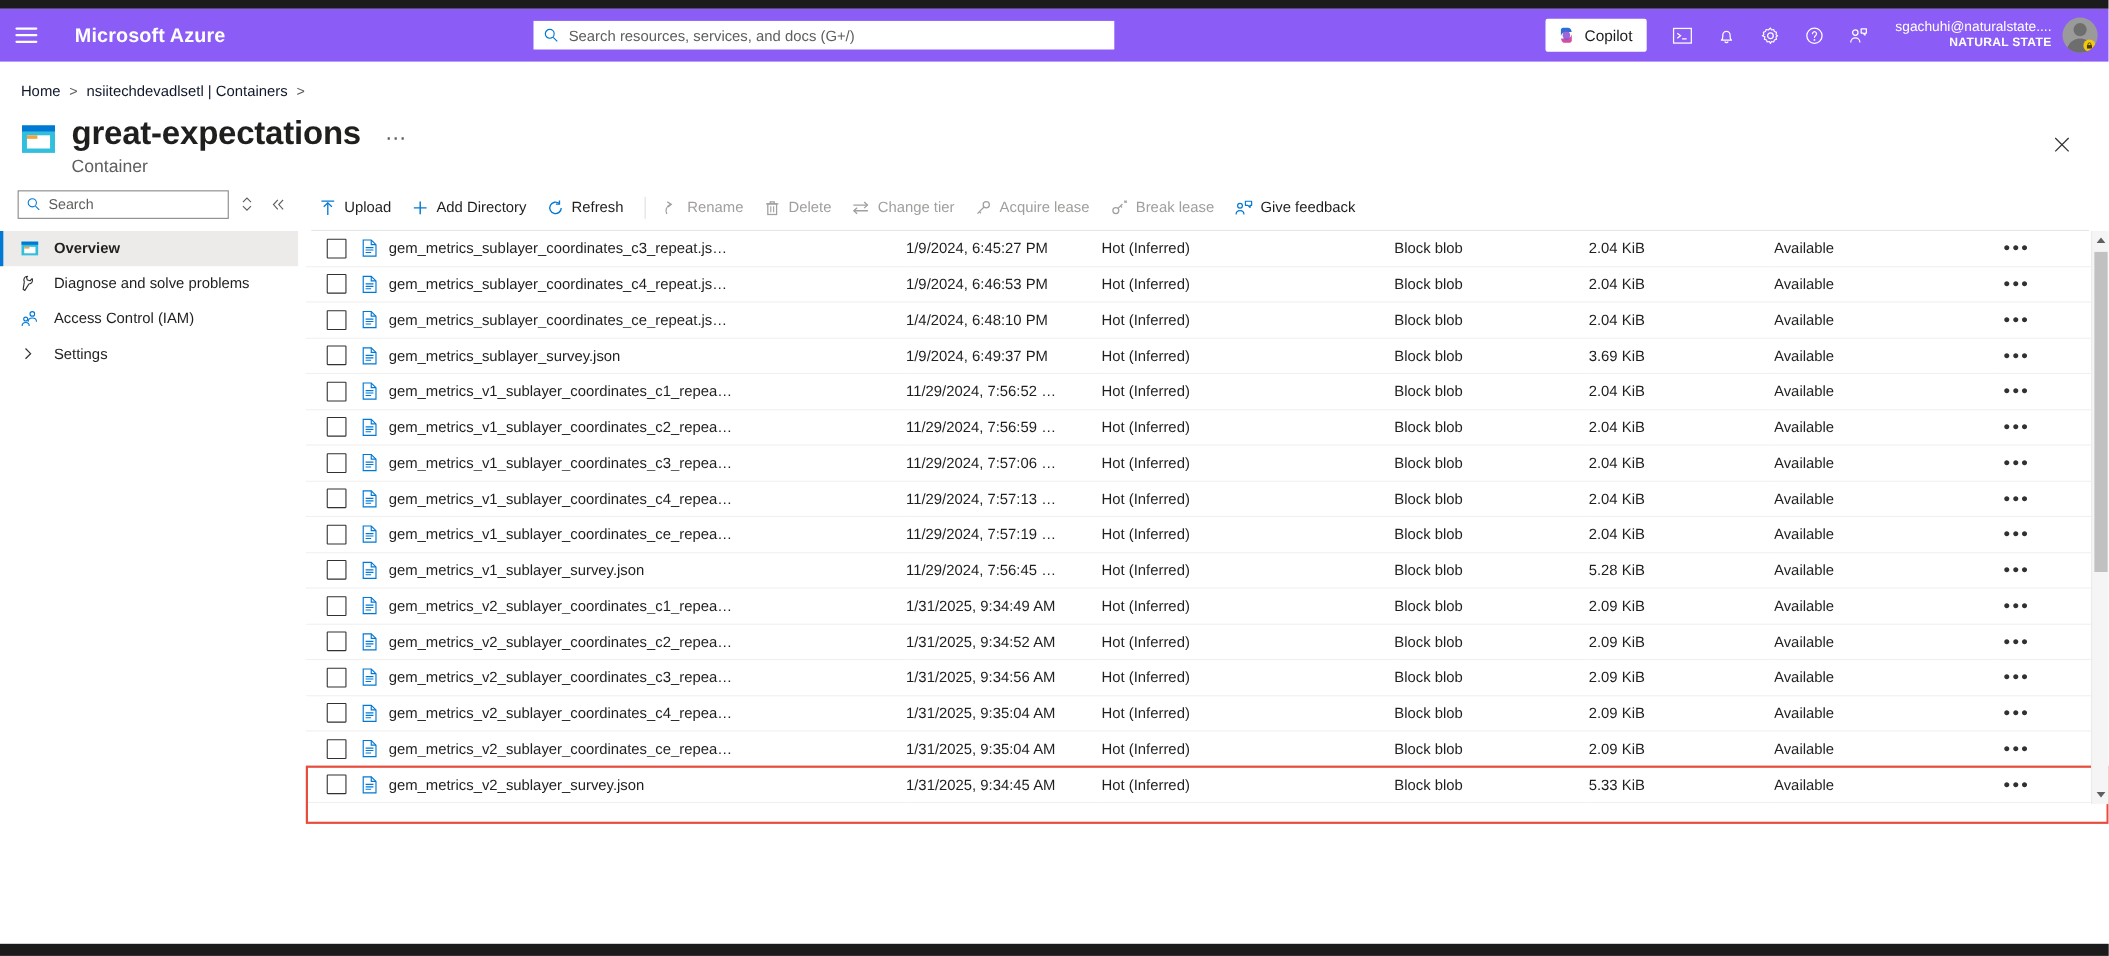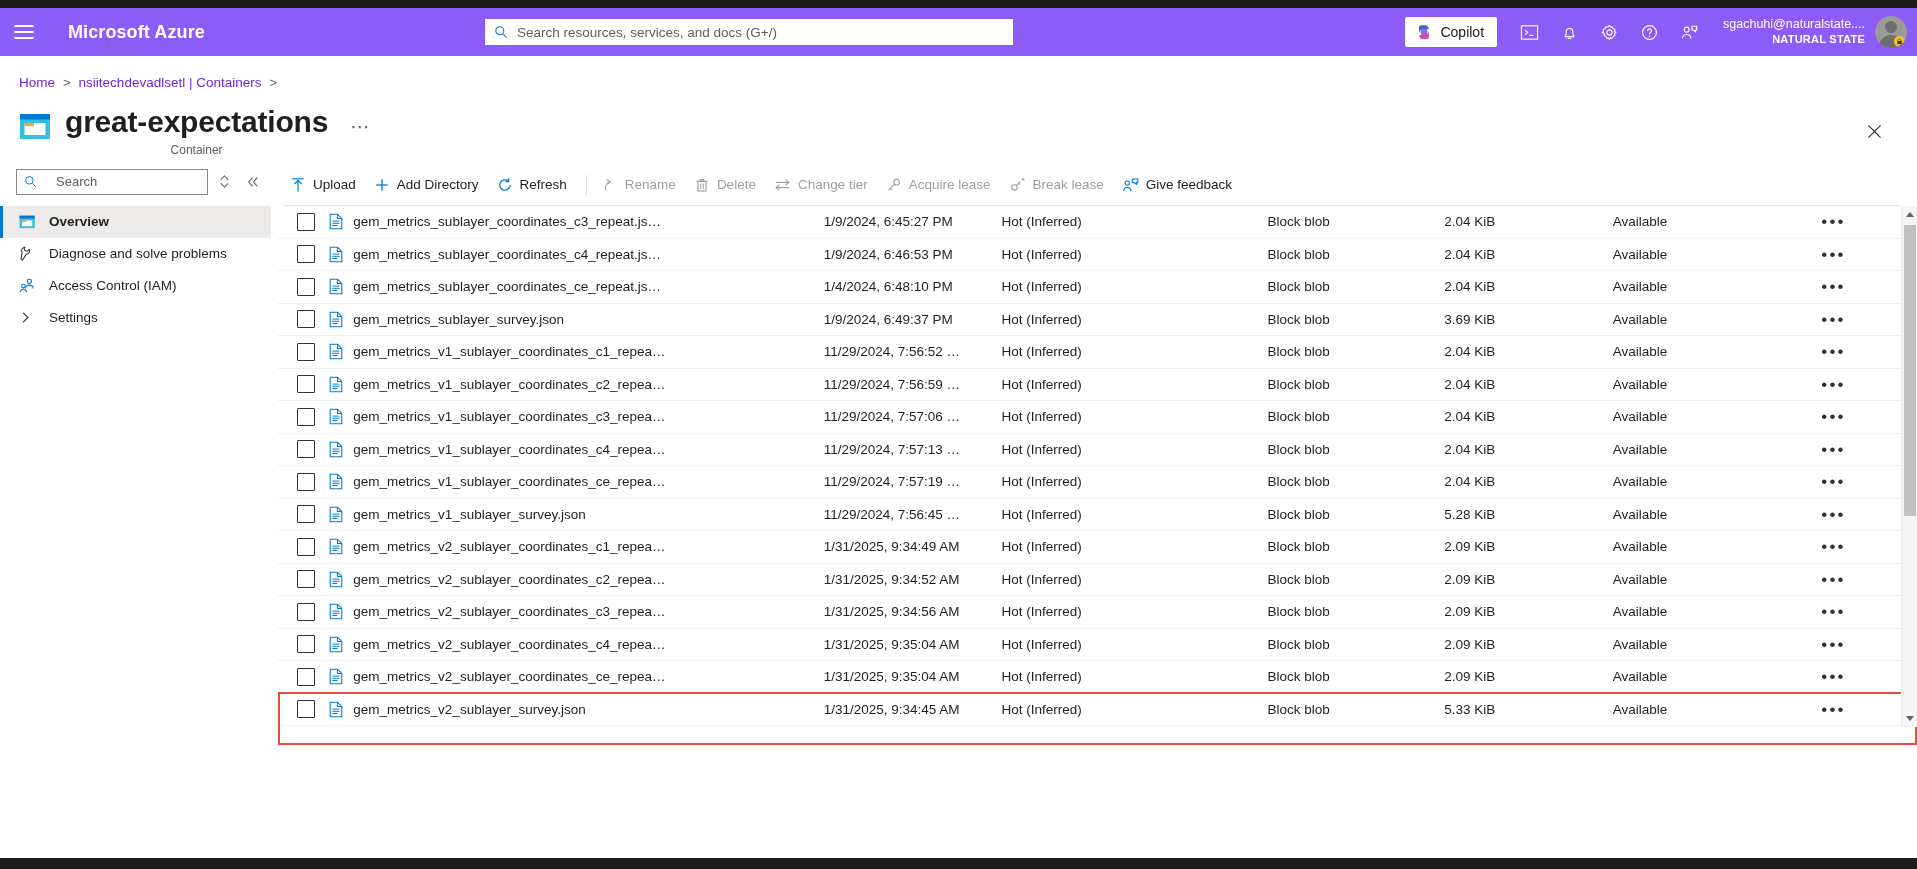--- a/index.html
+++ b/index.html
@@ -118,21 +118,21 @@
 
   
   .breadcrumb {
     height: 32px;
     display: flex;
     align-items: center;
     padding-left: 19px;
     margin-top: 10px;
     font-size: 13.5px;
   }
-  .breadcrumb a { color: #6d28d9; text-decoration: none; cursor: pointer; }
+  .breadcrumb a { color: #0f172a; text-decoration: none; cursor: pointer; }
   .bc-sep { color: #605e5c; margin: 0 8px; font-size: 13px; }
 
   
   .page-head {
     display: flex;
     align-items: flex-start;
     padding: 7px 0 0 19px;
     position: relative;
   }
   .res-icon {
@@ -141,24 +141,23 @@
   }
   .title-block { flex: 0 0 auto; }
   .page-title {
     font-size: 30px;
     font-weight: 600;
     color: #201f1e;
     line-height: 1.15;
     letter-spacing: -.2px;
   }
   .page-subtitle {
-    font-size: 12px;
+    font-size: 16px;
     color: #605e5c;
     margin-top: 3px;
-    text-align: center;
   }
   .ellipsis-btn {
     font-size: 19px; color: #605e5c; margin-left: 22px; margin-top: 12px;
     cursor: pointer; letter-spacing: 1px; line-height: 1;
   }
   .close-x {
     position: absolute;
     right: 28px; top: 18px;
     width: 30px; height: 30px;
     display: flex; align-items: center; justify-content: center;
@@ -175,21 +174,20 @@
     padding: 0 6px 0 16px;
     margin-bottom: 11px;
   }
   .nav-search {
     width: 192px; height: 26px;
     border: 1px solid #8a8886;
     background: #fff;
     display: flex; align-items: center;
     padding: 0 7px;
     cursor: text;
-    gap: 12px;
   }
   .nav-search svg { flex: 0 0 auto; margin-right: 5px; }
   .nav-search input {
     border: 0; outline: 0; width: 100%;
     font-size: 13px; color: #323130;
     font-family: "Liberation Sans", sans-serif;
     background: transparent;
   }
   .nav-search input::placeholder { color: #605e5c; }
   .sort-toggle { margin-left: 11px; cursor: pointer; display: flex; align-items: center; }

